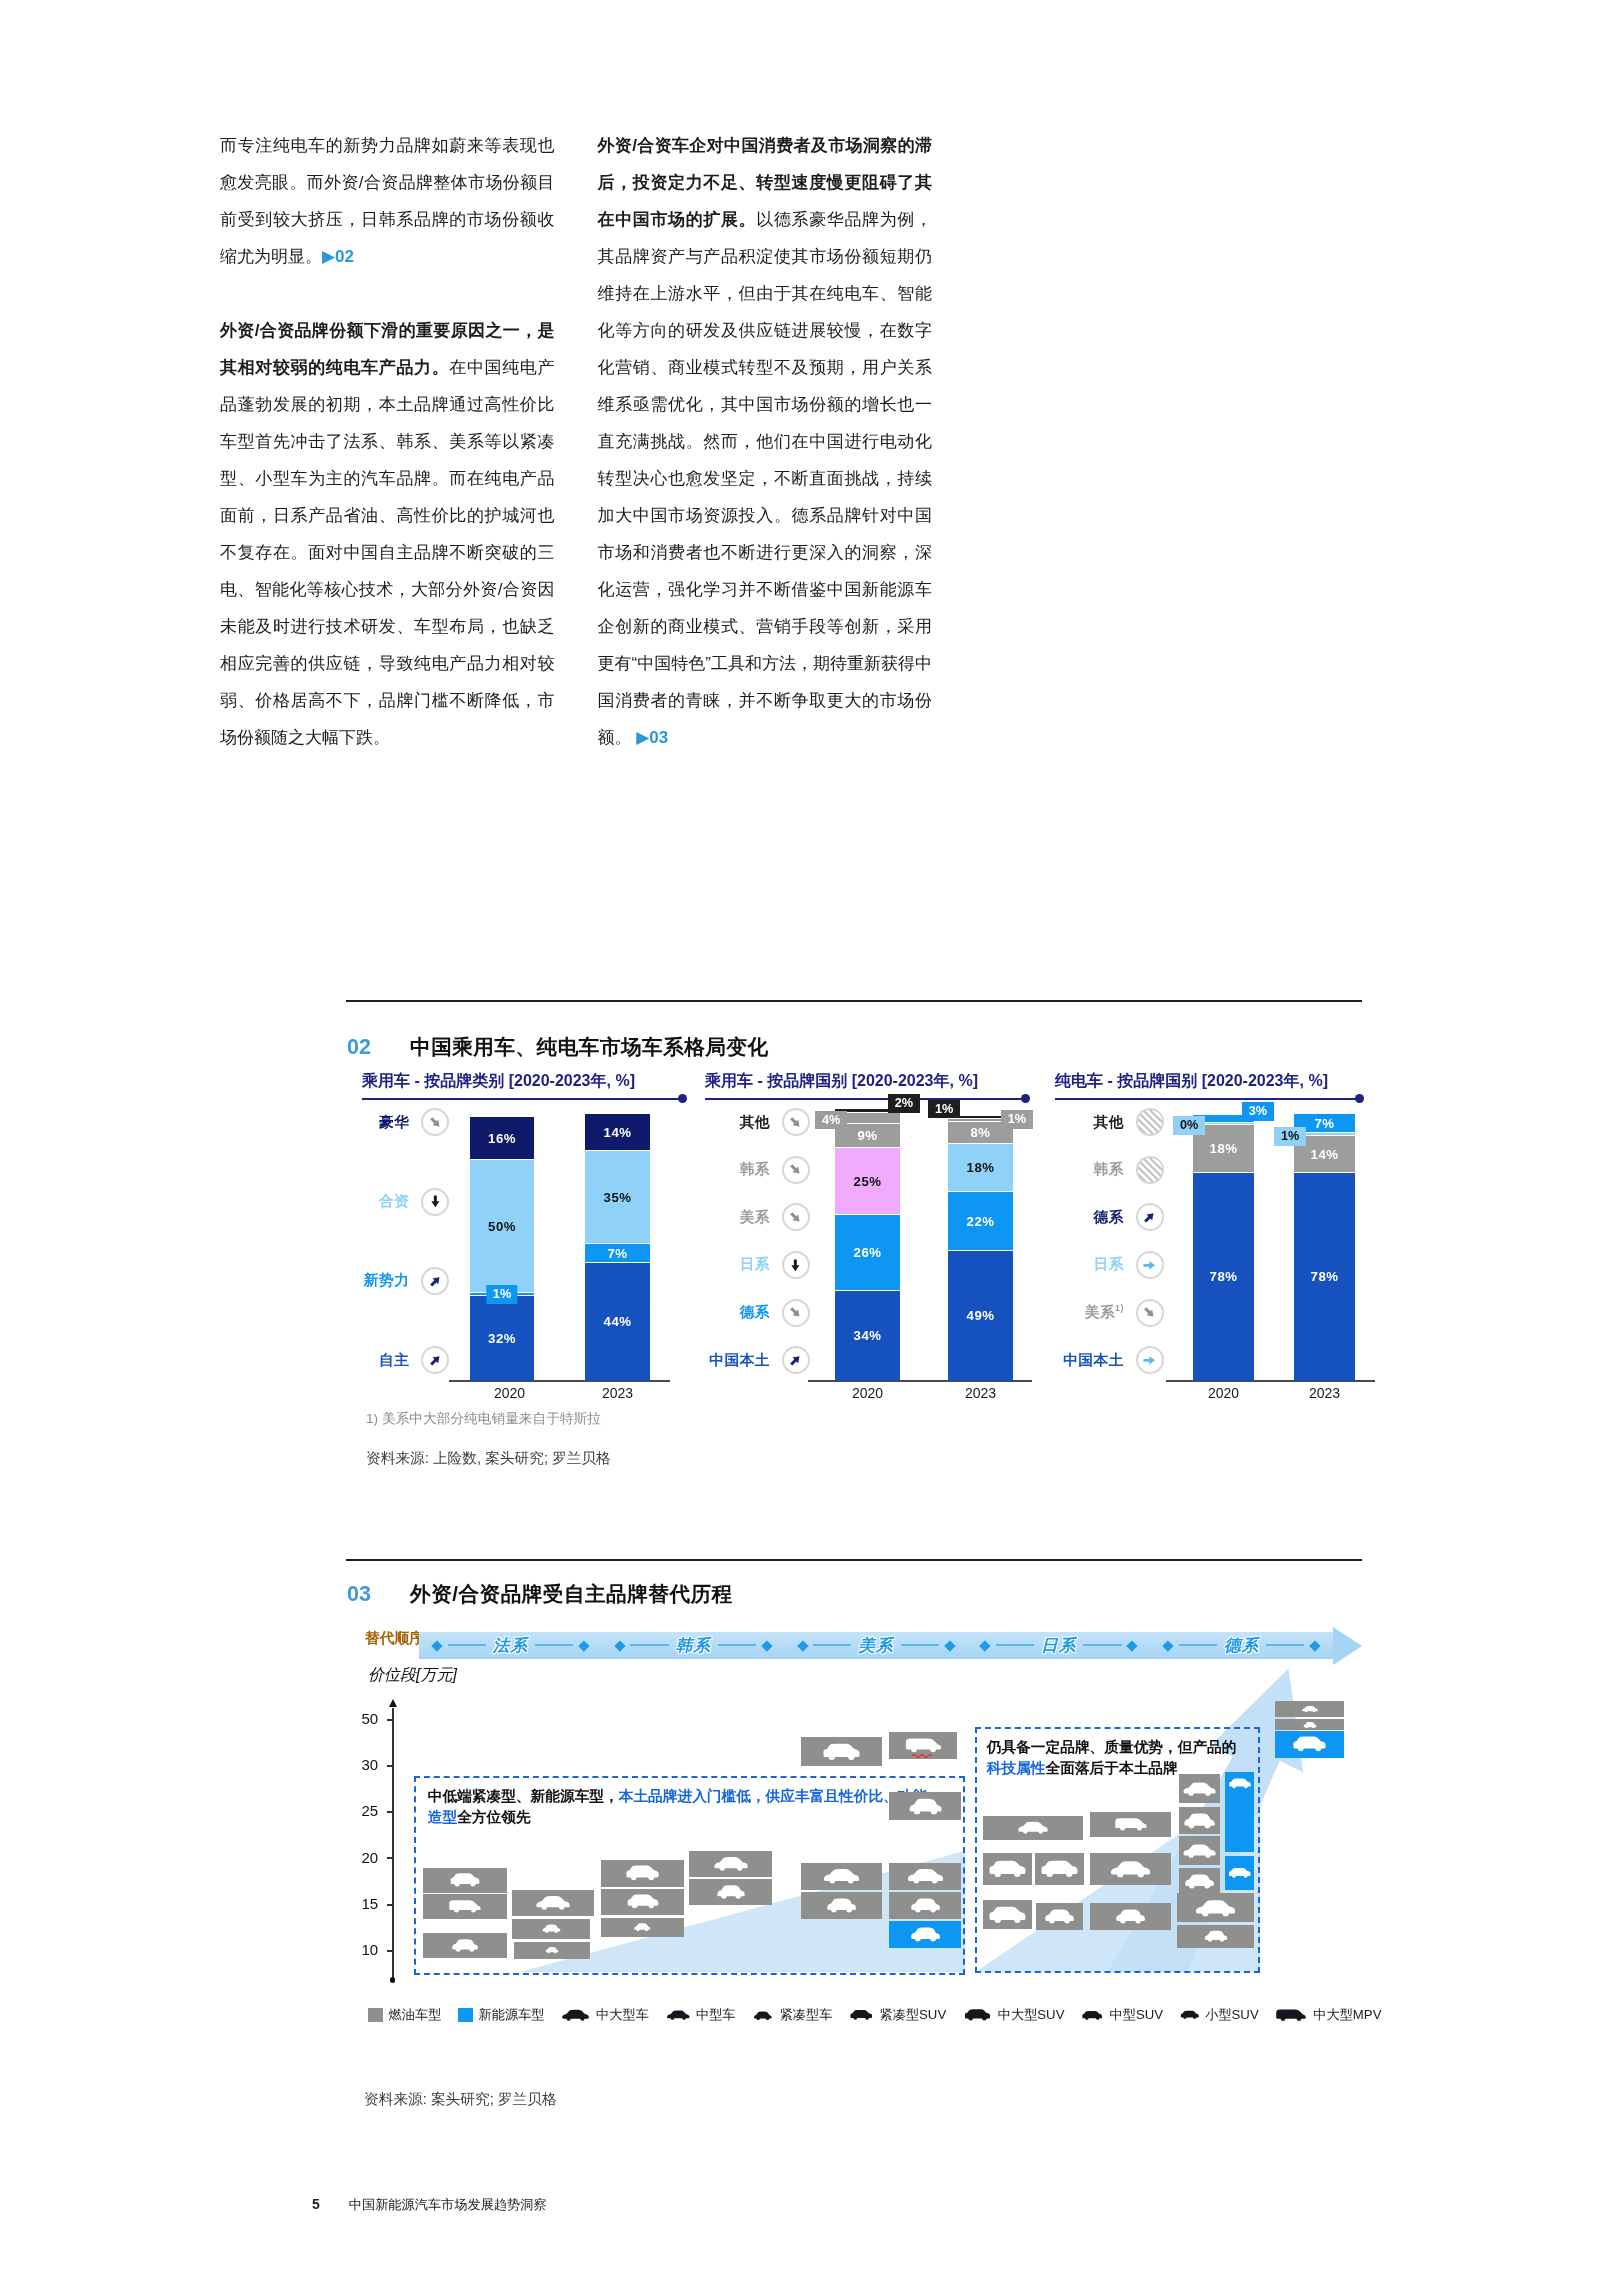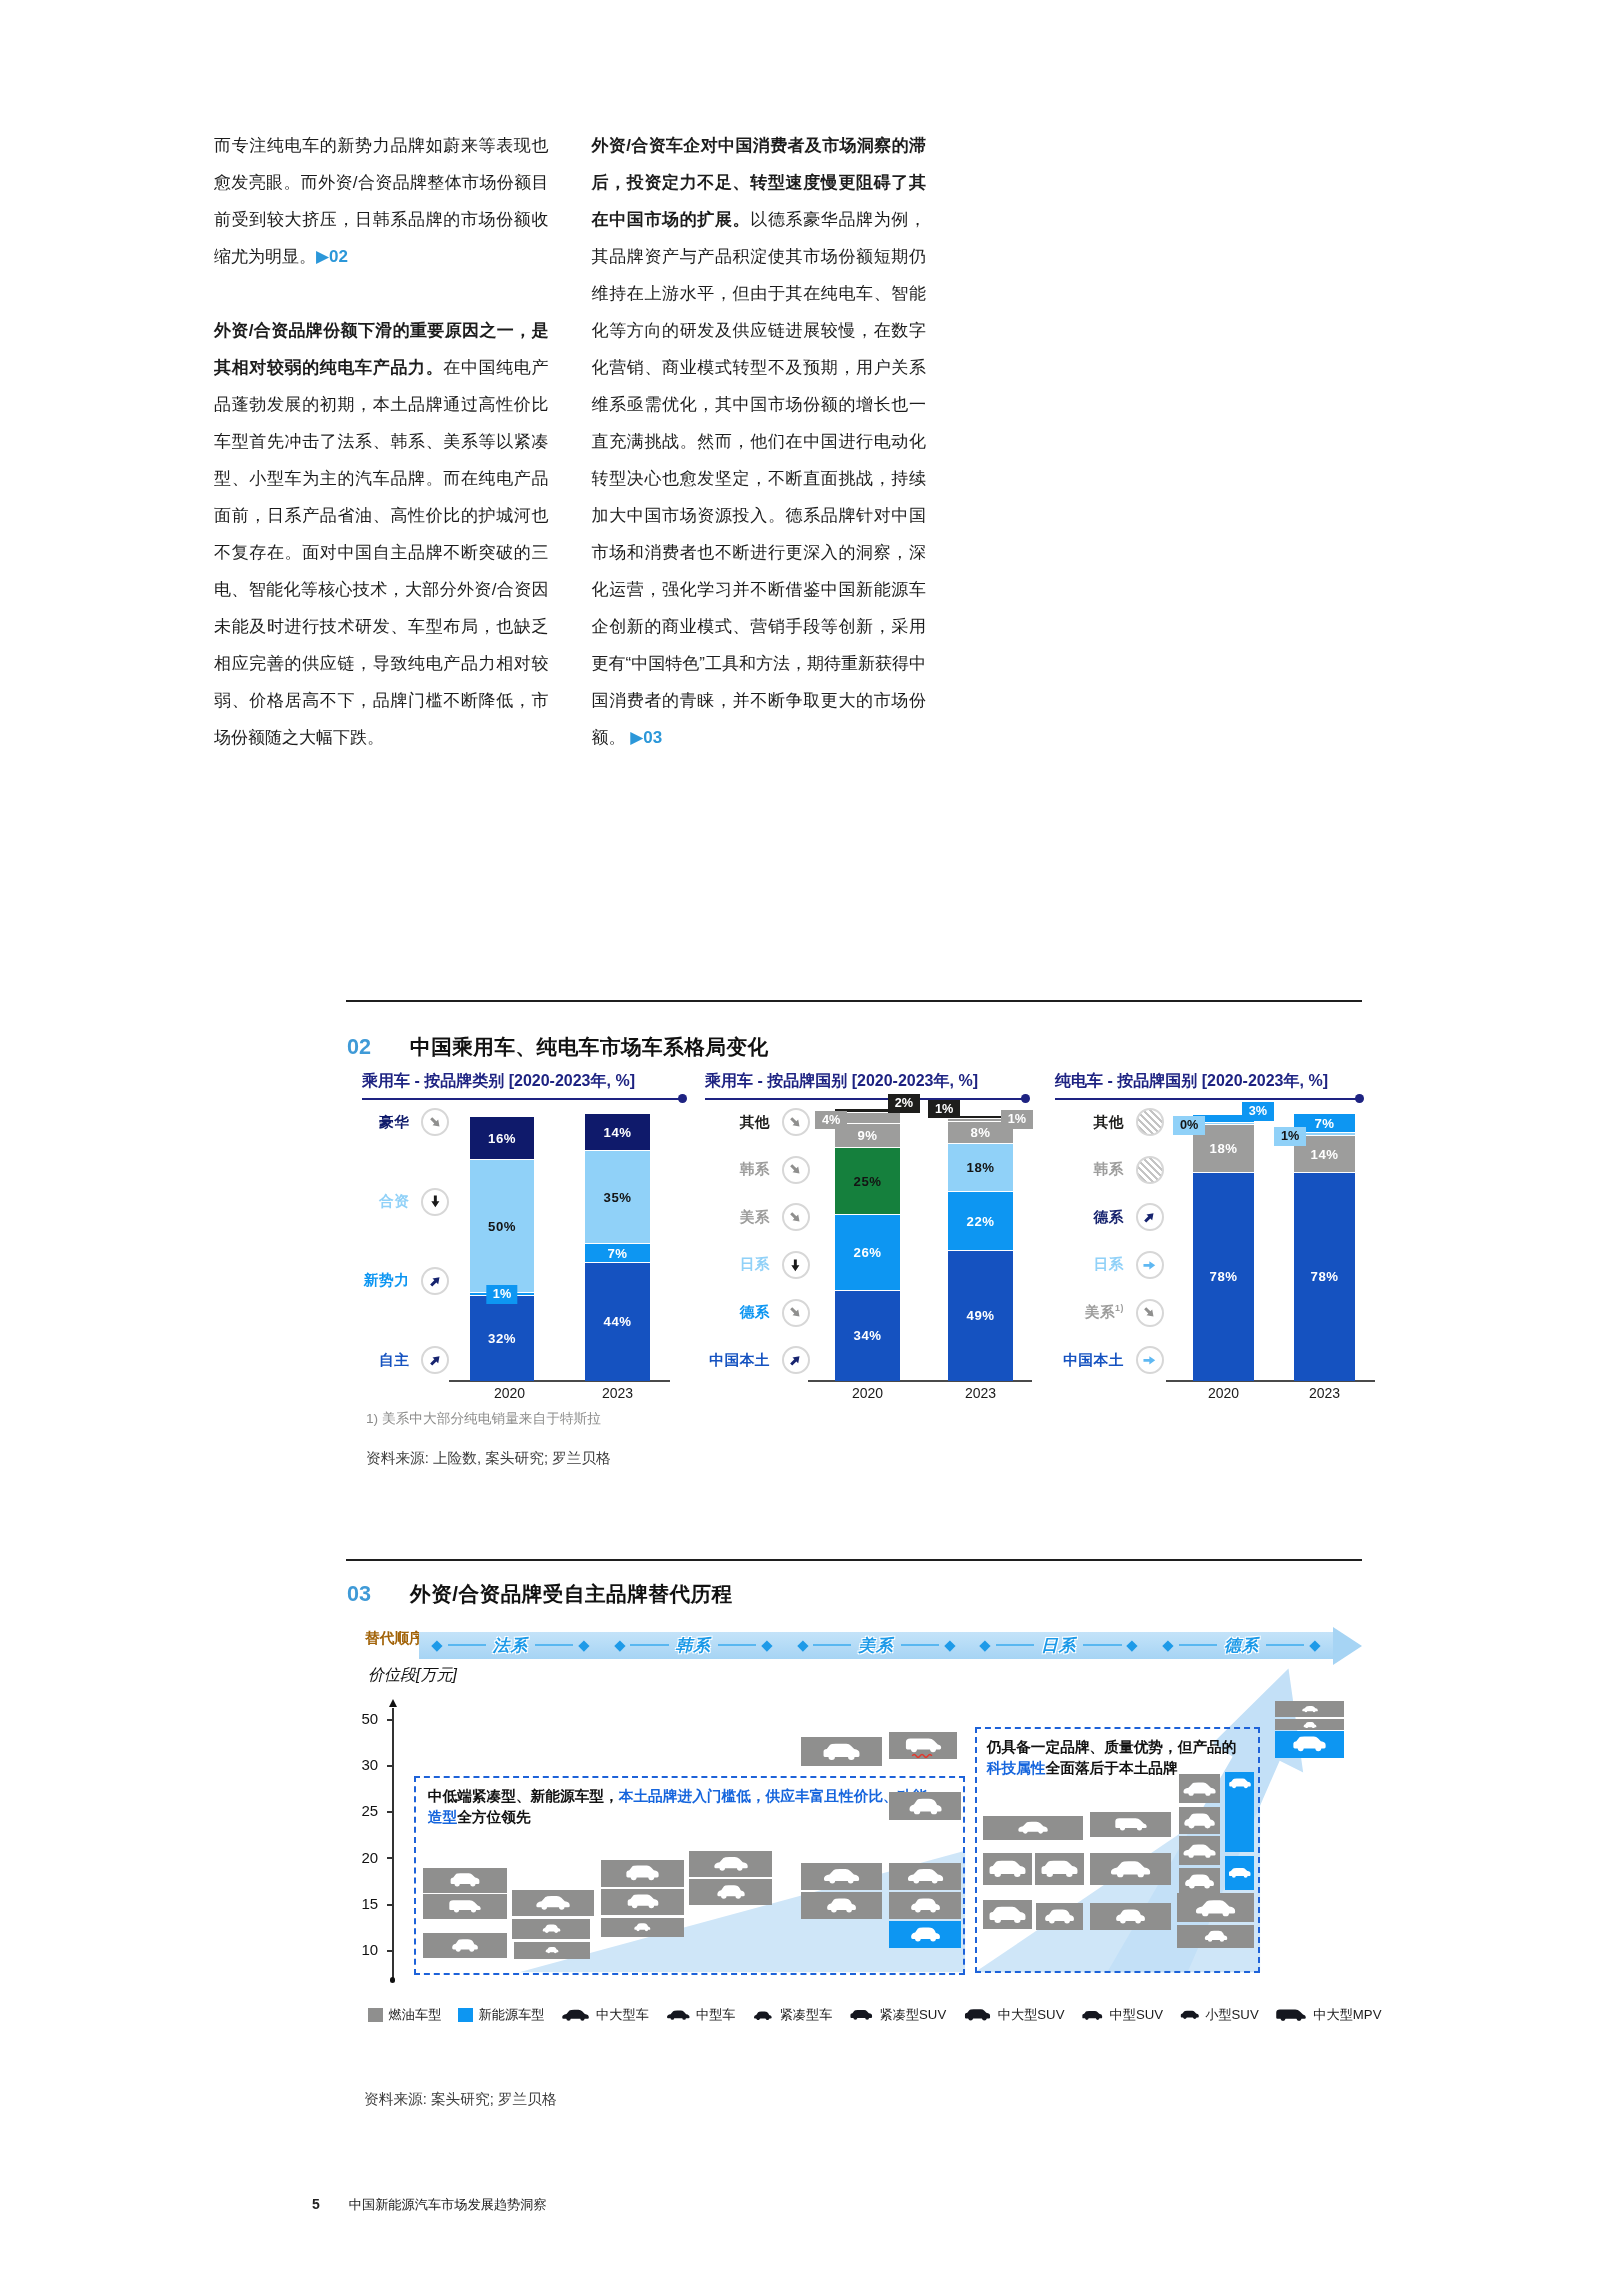--- a/index.html
+++ b/index.html
@@ -1,20 +1,20 @@
 <!DOCTYPE html>
 <html><head>
 <meta charset="utf-8">
 <style>
   html,body{margin:0;padding:0;background:#e8e8e8;}
   .page{position:relative;width:1621px;height:2293px;background:#ffffff;margin:0 auto;overflow:hidden;
         font-family:"Liberation Sans","DejaVu Sans",sans-serif;color:#1b1b1b;}
 
   
-  .cols{position:absolute;left:214px;top:127px;width:712px;display:flex;gap:43px;}
+  .cols{position:absolute;left:220px;top:127px;width:712px;display:flex;gap:43px;}
   .col{width:342px;font-size:17px;line-height:37px;text-align:justify;color:#1c1c1c;}
   .col p{margin:0 0 37px 0;}
   .t-n{font-weight:400;}
   .t-b{font-weight:700;}
   .t-m{font-weight:700;color:#2b97d9;white-space:nowrap;}
 
   
   .figure{position:absolute;left:230px;width:1137px;}
   .fig-rule{position:absolute;left:116px;top:0;width:1016px;height:2px;background:#1f1f1f;}
   .fig-head{position:absolute;left:117px;display:flex;align-items:baseline;gap:39px;}
@@ -254,21 +254,21 @@
             </div>
             <div class="baseline" style="left: 103px; width: 224px;"></div>
             <div class="bar" style="left: 130px; width: 65px;">
               <div class="seg" style="height: 4.9px; background: rgb(30, 30, 28);"></div>
               <div class="chip side-right" style="background: rgb(30, 30, 28); top: -14.7px;">2%</div>
               <div class="seg" style="height: 10.8px; background: rgb(157, 157, 156);"></div>
               <div class="chip side-left" style="background: rgb(157, 157, 156); top: 2px;">4%</div>
               <div class="seg" style="height: 23.5px; background: rgb(157, 157, 156);">
                 <span class="seg-label">9%</span>
               </div>
-              <div class="seg" style="height: 67px; background: #15803d;">
+              <div class="seg" style="height: 67px; background: #f0abfc;">
                 <span class="seg-label dark">25%</span>
               </div>
               <div class="seg" style="height: 76px; background: rgb(13, 150, 242);">
                 <span class="seg-label">26%</span>
               </div>
               <div class="seg" style="height: 90px; background: rgb(21, 82, 192);">
                 <span class="seg-label">34%</span>
               </div>
             </div>
             <div class="bar-year" style="left: 130px; width: 65px;">2020</div>

